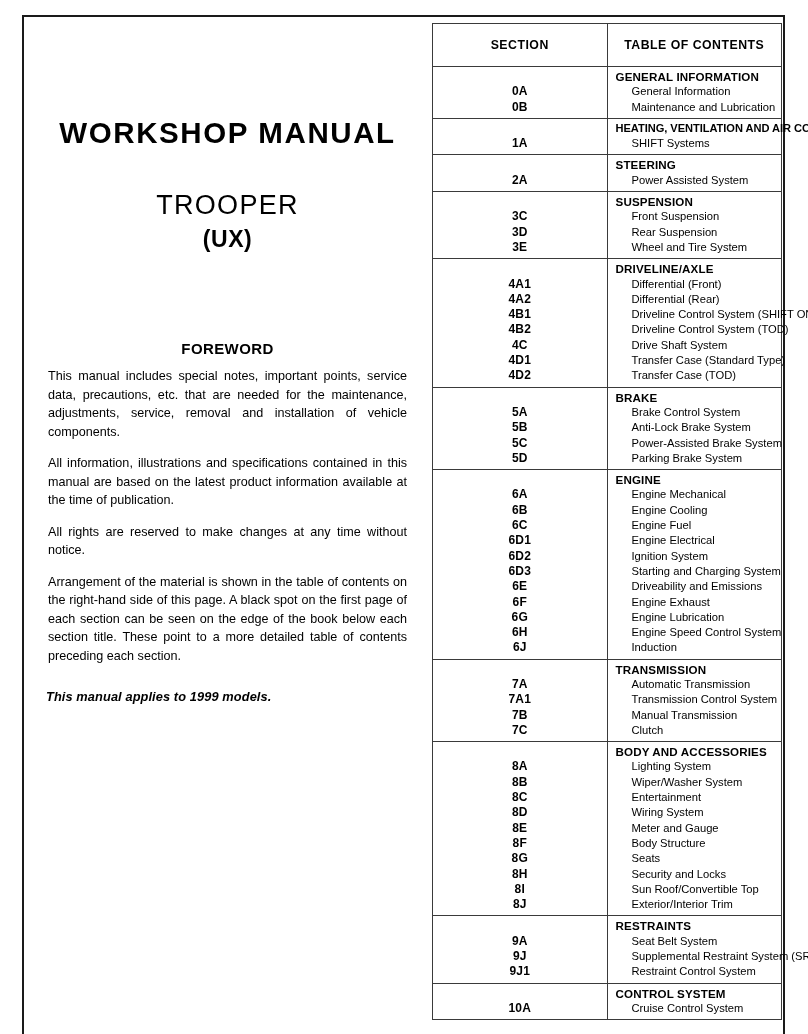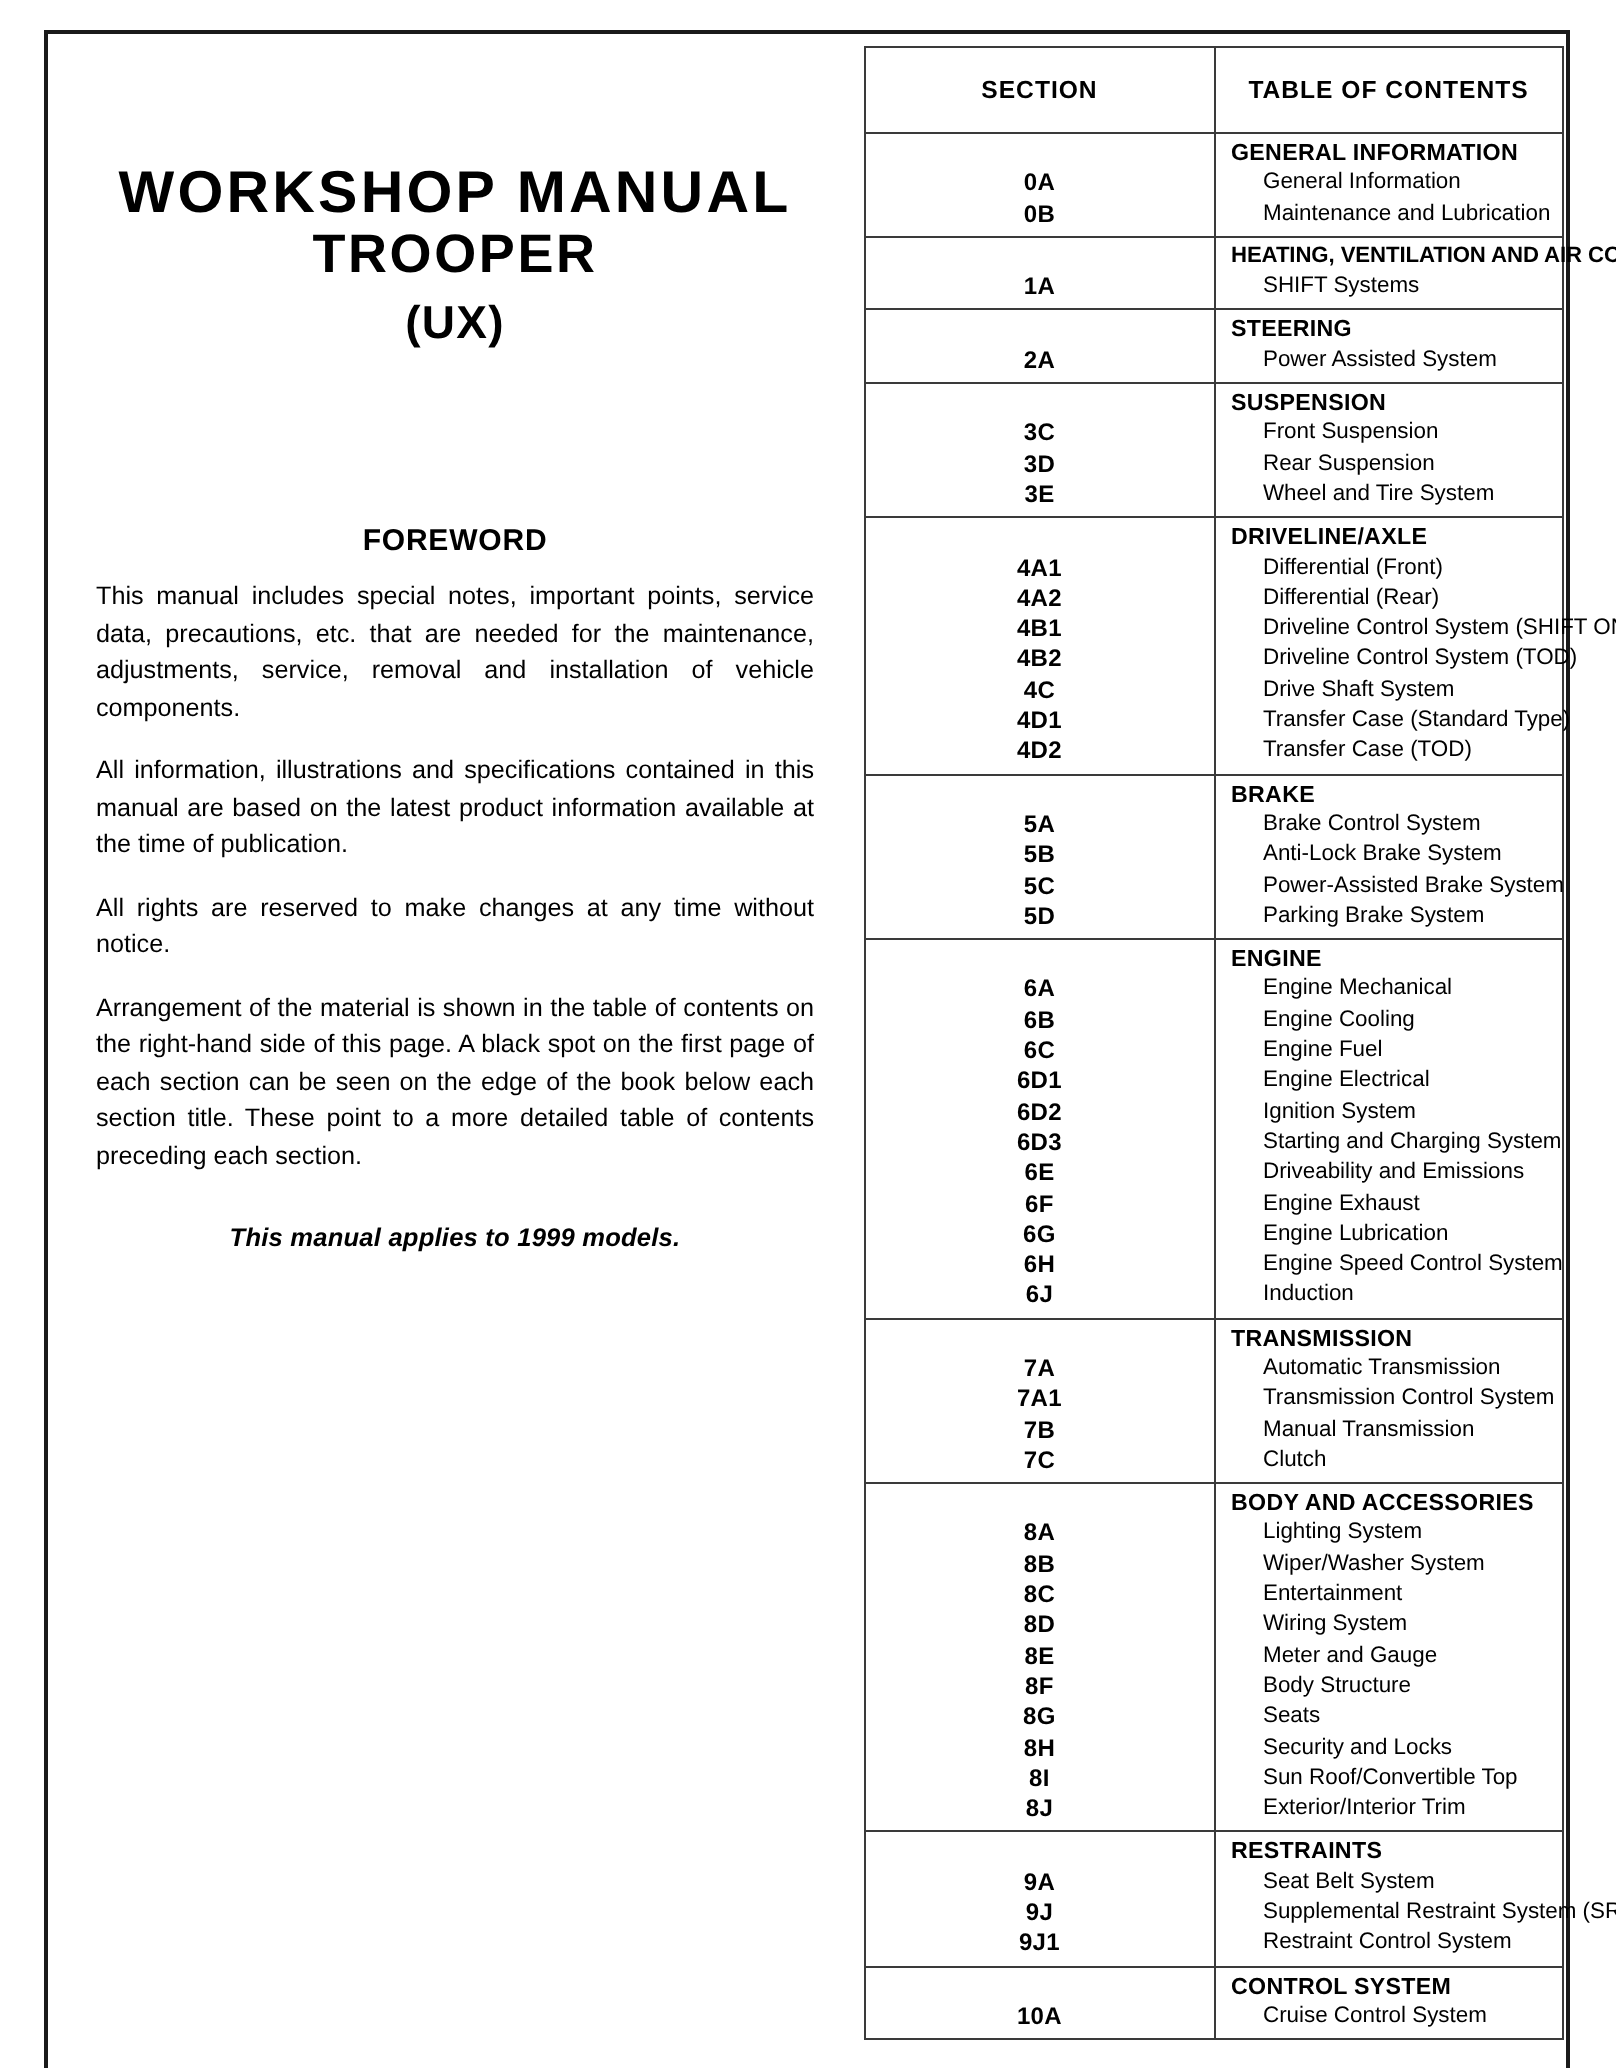--- a/index.html
+++ b/index.html
@@ -36,33 +36,34 @@
     left: 0;
     top: 0;
     width: 407px;
     height: 100%;
     box-sizing: border-box;
     padding: 0 22px;
   }
 
   #title-block {
     text-align: center;
-    padding-top: 64px;
+    padding-top: 100px;
   }
   .main-title {
     font-size: 29.5px;
     font-weight: bold;
     letter-spacing: 1.6px;
     line-height: 1.1;
     white-space: nowrap;
   }
   .model-title {
     font-size: 27px;
-    font-weight: bold;
+    font-weight: normal;
     letter-spacing: 1.3px;
+    margin-top: 42px;
     line-height: 1.1;
   }
   .model-code {
     font-size: 23px;
     font-weight: bold;
     letter-spacing: 0.6px;
     margin-top: 6px;
     line-height: 1.1;
   }
 
@@ -77,21 +78,21 @@
     margin-bottom: 10px;
   }
   .foreword-para {
     font-size: 12.6px;
     line-height: 1.47;
     text-align: justify;
     margin: 0 0 13px 0;
     padding: 0 2px;
   }
   .foreword-note {
-    text-align: center;
+    text-align: left;
     font-size: 12.8px;
     font-weight: bold;
     font-style: italic;
     margin-top: 24px;
     letter-spacing: 0.1px;
   }
 
   
   #toc {
     position: absolute;

